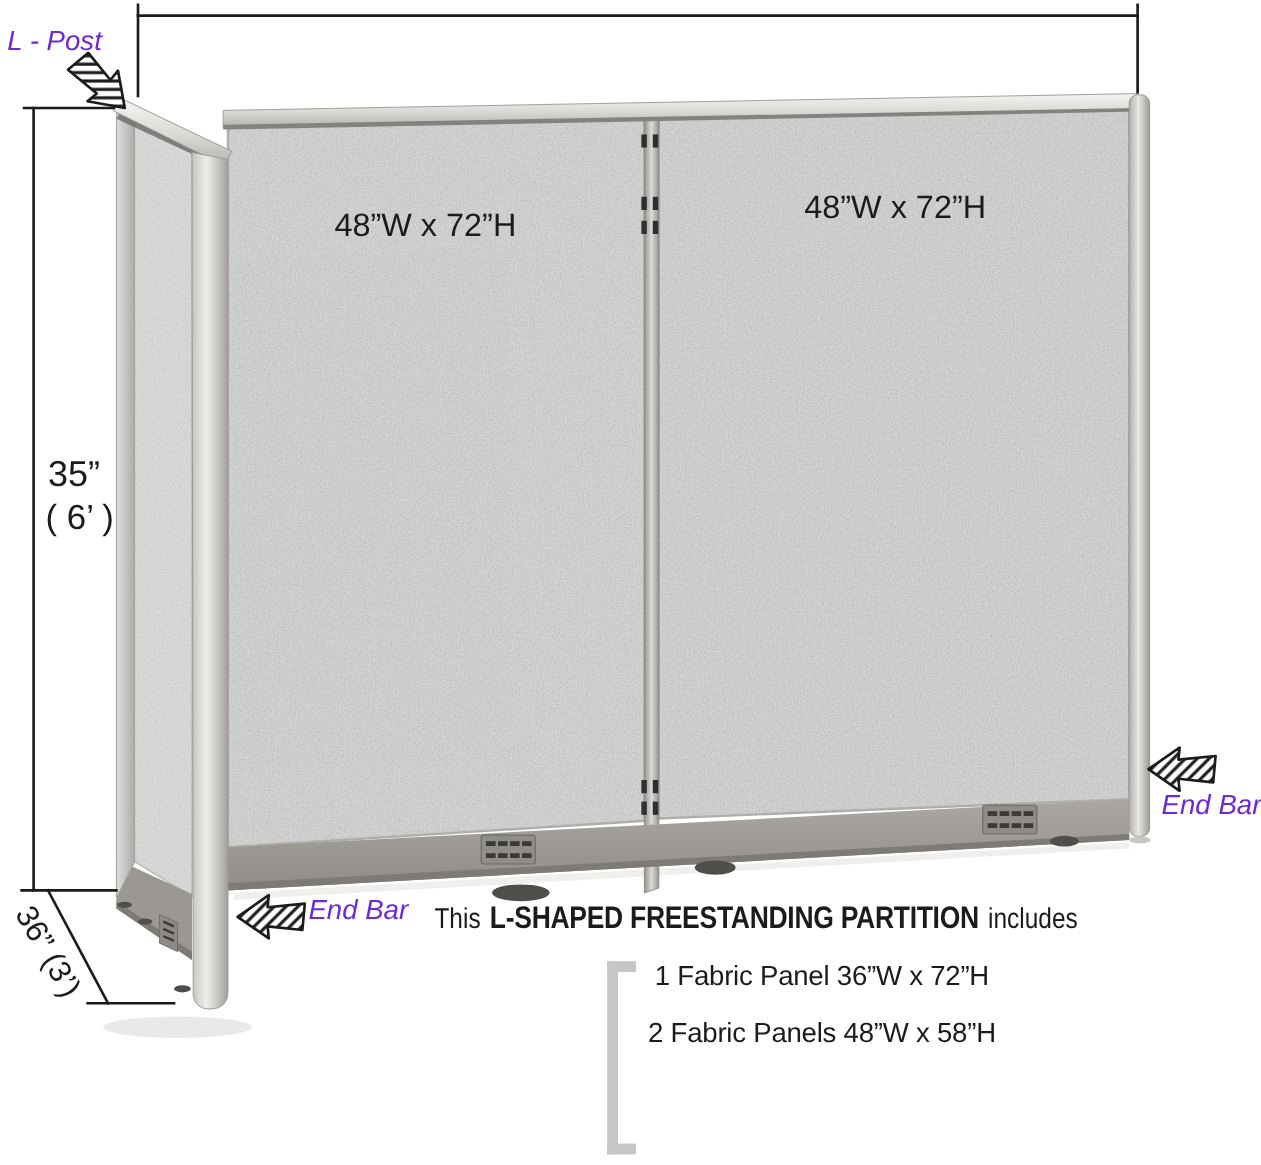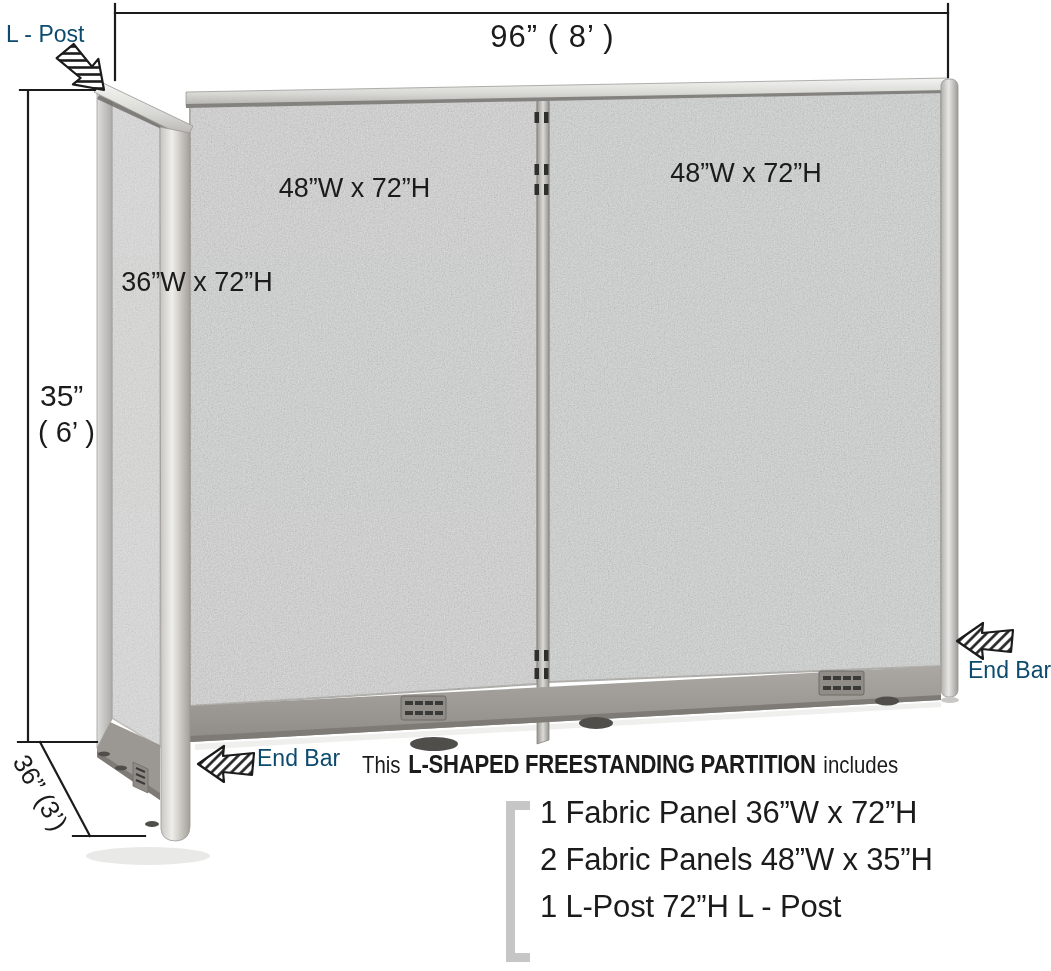--- a/index.html
+++ b/index.html
@@ -3,41 +3,42 @@
 <meta charset="utf-8">
 <style>
   html,body{margin:0;padding:0;background:#fff;}
   .stage{
     position:relative;width:1051px;height:971px;background:#ffffff;
     font-family:"Liberation Sans", sans-serif;overflow:hidden;color:#1b1b1b;
   }
   .stage svg{position:absolute;left:0;top:0;}
   .lbl{position:absolute;white-space:nowrap;line-height:1.1;}
   .dim{color:#1b1b1b;}
-  .gray{color:#0c4a6e;}
+  .gray{color:#6d28d9;font-style:italic;}
   .lbl-lpost{left:6px;top:22px;font-size:23px;}
   .lbl-96{left:430px;top:20px;width:245px;text-align:center;font-size:31px;letter-spacing:1px;}
   .lbl-48L{left:262px;top:174px;width:185px;text-align:center;font-size:27px;}
   .lbl-48R{left:650px;top:159px;width:192px;text-align:center;font-size:27px;}
   .lbl-36side{left:112px;top:268px;width:170px;text-align:center;font-size:27px;}
   .lbl-72{left:40px;top:379px;font-size:30px;}
   .lbl-6ft{left:38px;top:417px;font-size:29px;}
   .lbl-36diag{left:32px;top:750px;font-size:26px;transform:rotate(60deg);transform-origin:0 0;}
   .lbl-endbar-b{left:257px;top:746px;font-size:23px;}
   .lbl-endbar-r{left:968px;top:658px;font-size:23px;}
   .heading{
     left:362px;top:750px;display:flex;gap:9px;align-items:baseline;
     transform:scaleX(0.85);transform-origin:left top;
   }
   .heading .reg{font-size:24px;}
   .heading .strong{font-size:26px;font-weight:bold;letter-spacing:-0.3px;}
   .includes{left:540px;top:800px;}
   .includes .item{
-    font-size:31px;line-height:26px;margin-bottom:21px;white-space:nowrap;
+    font-size:23px;line-height:26px;margin-bottom:21px;white-space:nowrap;
     letter-spacing:-0.2px;
+    text-align:center;
   }
   .bracket{
     position:absolute;left:506px;top:801px;width:24px;height:161px;
     box-sizing:border-box;
     border-left:9px solid #c6c6c6;border-top:9px solid #c6c6c6;border-bottom:9px solid #c6c6c6;
   }
 </style>
 </head>
 <body>
 
@@ -203,36 +204,33 @@
       <line x1="40" y1="742" x2="90" y2="836"></line>
       <line x1="73" y1="836" x2="145" y2="836"></line>
     </g>
 
     <use href="#arrowL" transform="translate(104,90) rotate(225)"></use>
     <use href="#arrowL" transform="translate(957,641)"></use>
     <use href="#arrowL" transform="translate(198,764)"></use>
   </svg>
 
   <div class="lbl gray lbl-lpost">L - Post</div>
-  <div class="lbl dim  lbl-96">96”  ( 8’ )</div>
   <div class="lbl dim  lbl-48L">48”W x 72”H</div>
   <div class="lbl dim  lbl-48R">48”W x  72”H</div>
-  <div class="lbl dim  lbl-36side">36”W x 72”H</div>
   <div class="lbl dim  lbl-72">35”</div>
   <div class="lbl dim  lbl-6ft">( 6’ )</div>
   <div class="lbl dim  lbl-36diag">36” (3’)</div>
   <div class="lbl gray lbl-endbar-b">End Bar</div>
   <div class="lbl gray lbl-endbar-r">End Bar</div>
 
   <div class="lbl heading">
     <span class="reg">This</span>
     <span class="strong">L-SHAPED FREESTANDING PARTITION</span>
     <span class="reg">includes</span>
   </div>
 
   <div class="bracket"></div>
   <div class="lbl includes">
     <div class="item">1 Fabric Panel  36”W x 72”H</div>
-    <div class="item">2 Fabric Panels  48”W x 35”H</div>
-    <div class="item">1 L-Post  72”H L - Post</div>
+    <div class="item">2 Fabric Panels  48”W x 58”H</div>
   </div>
 
 </div>
 
 </body></html>

